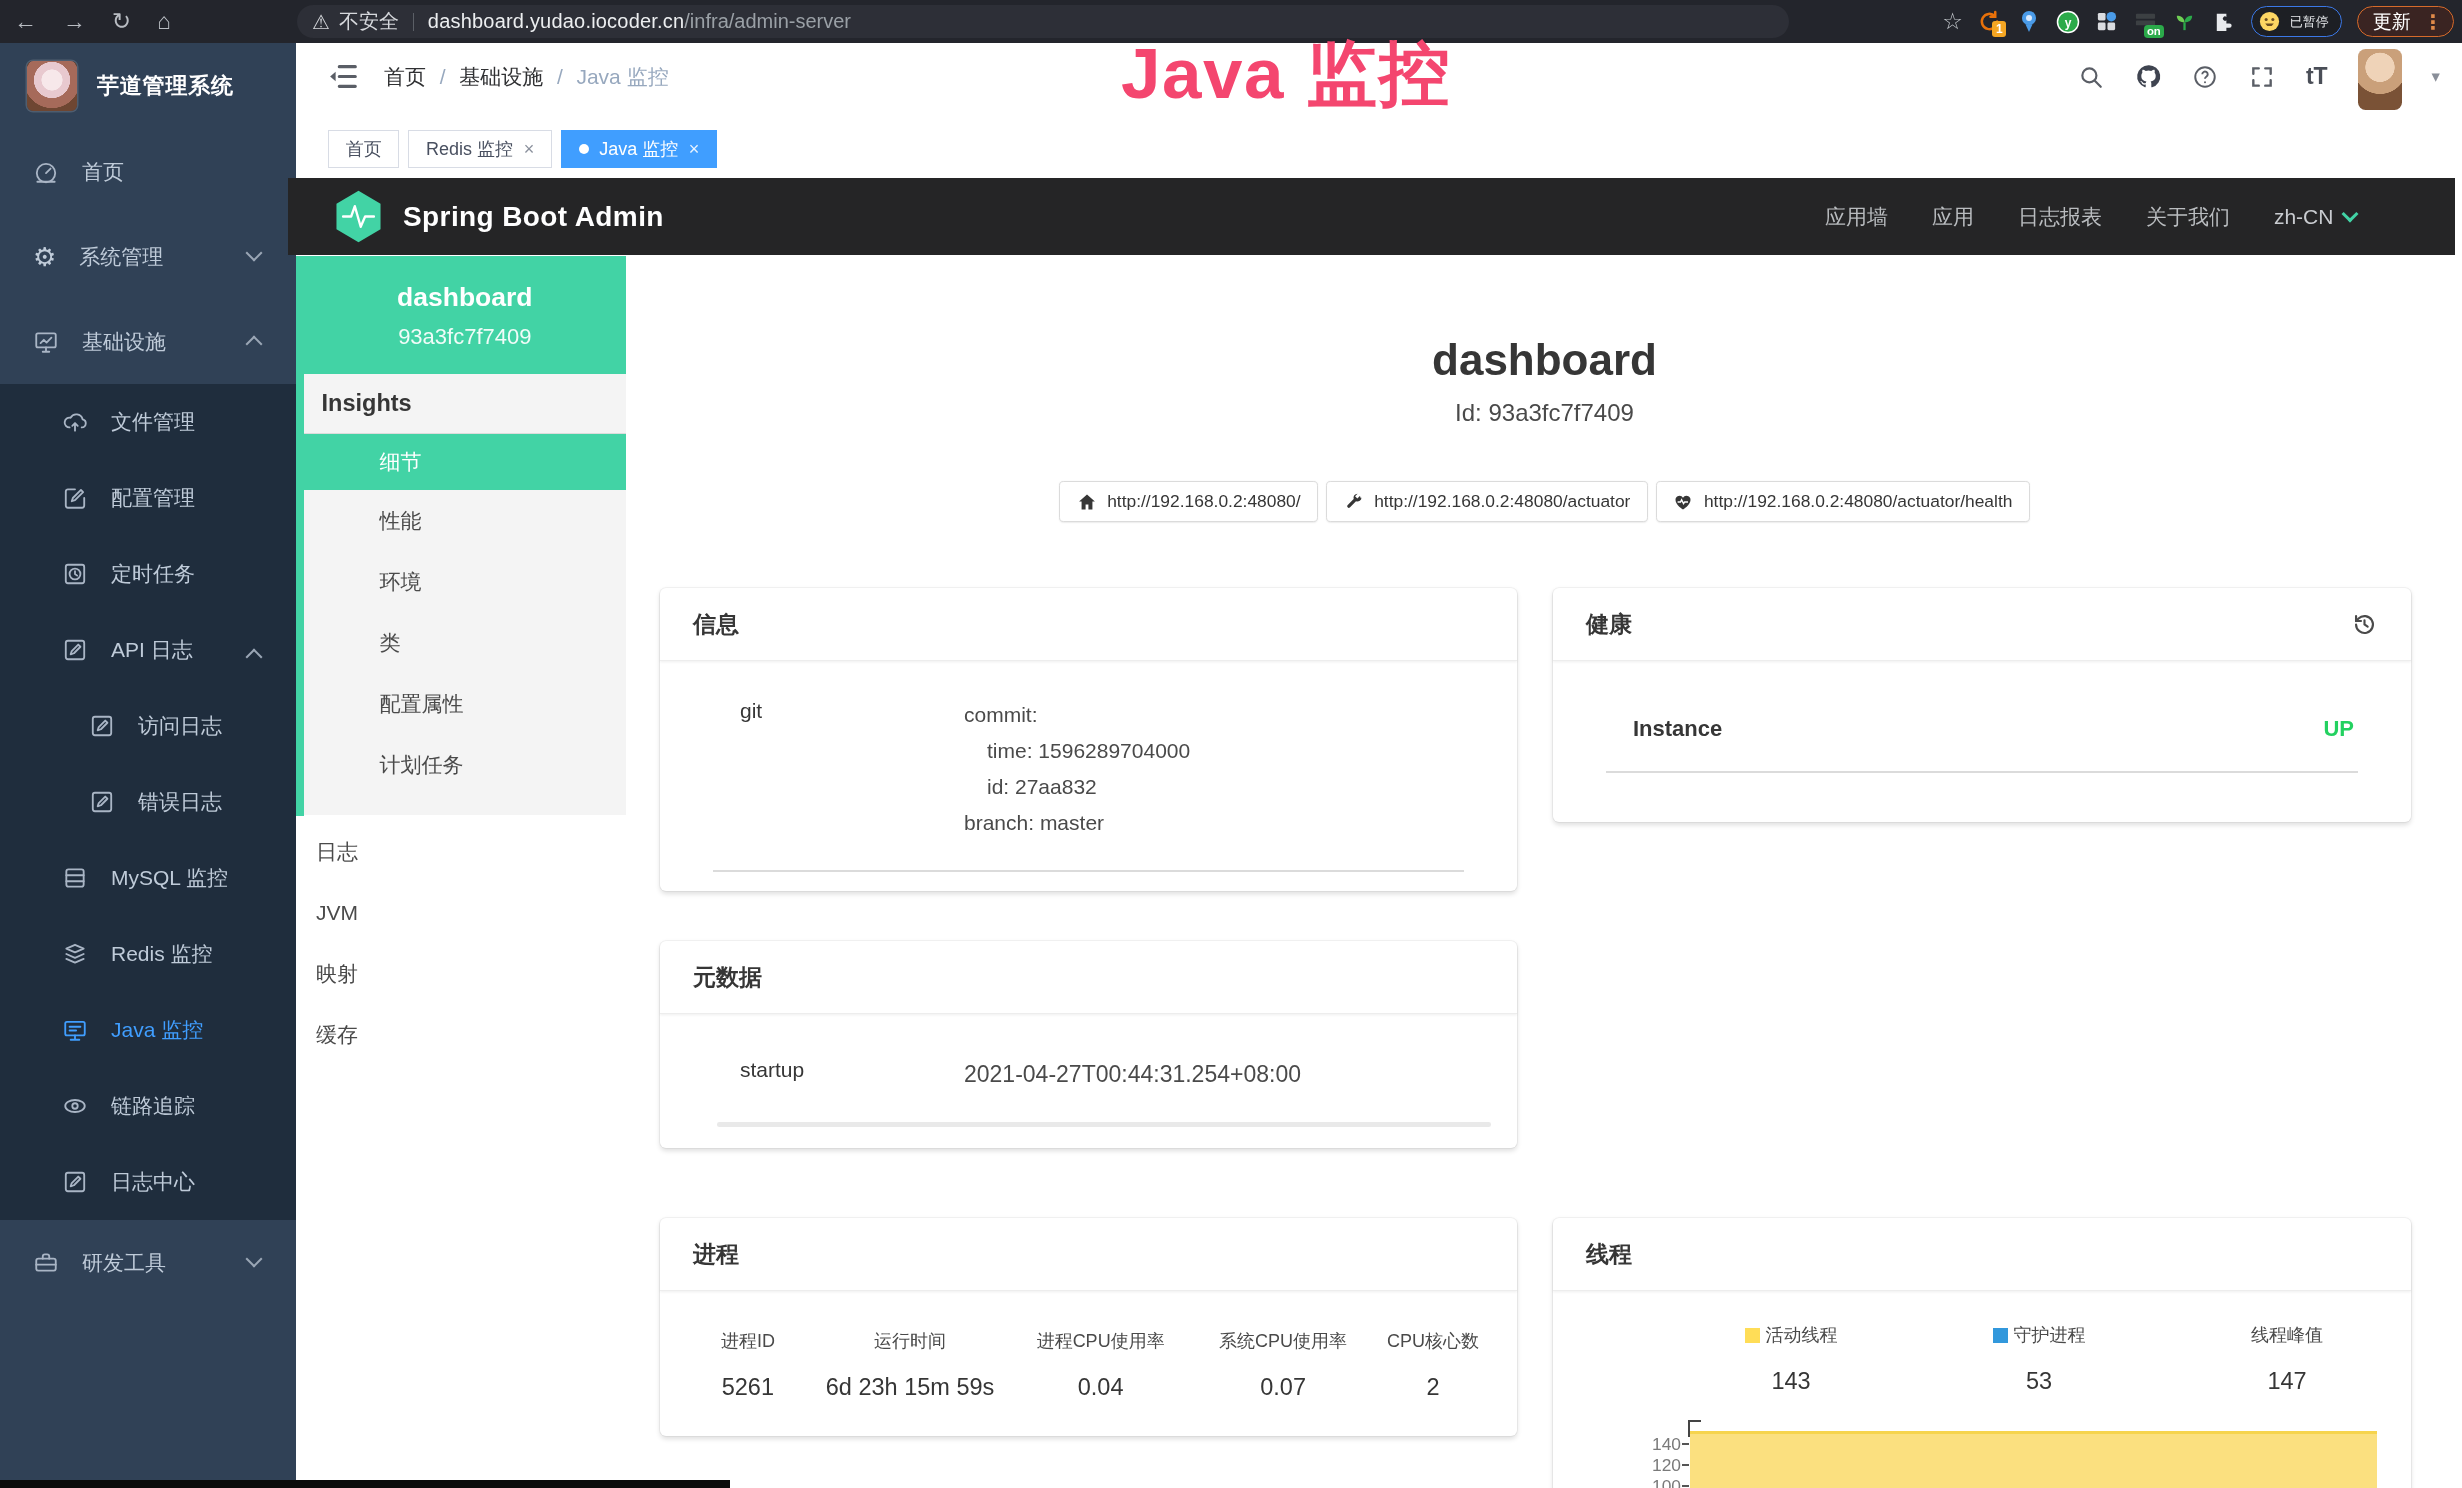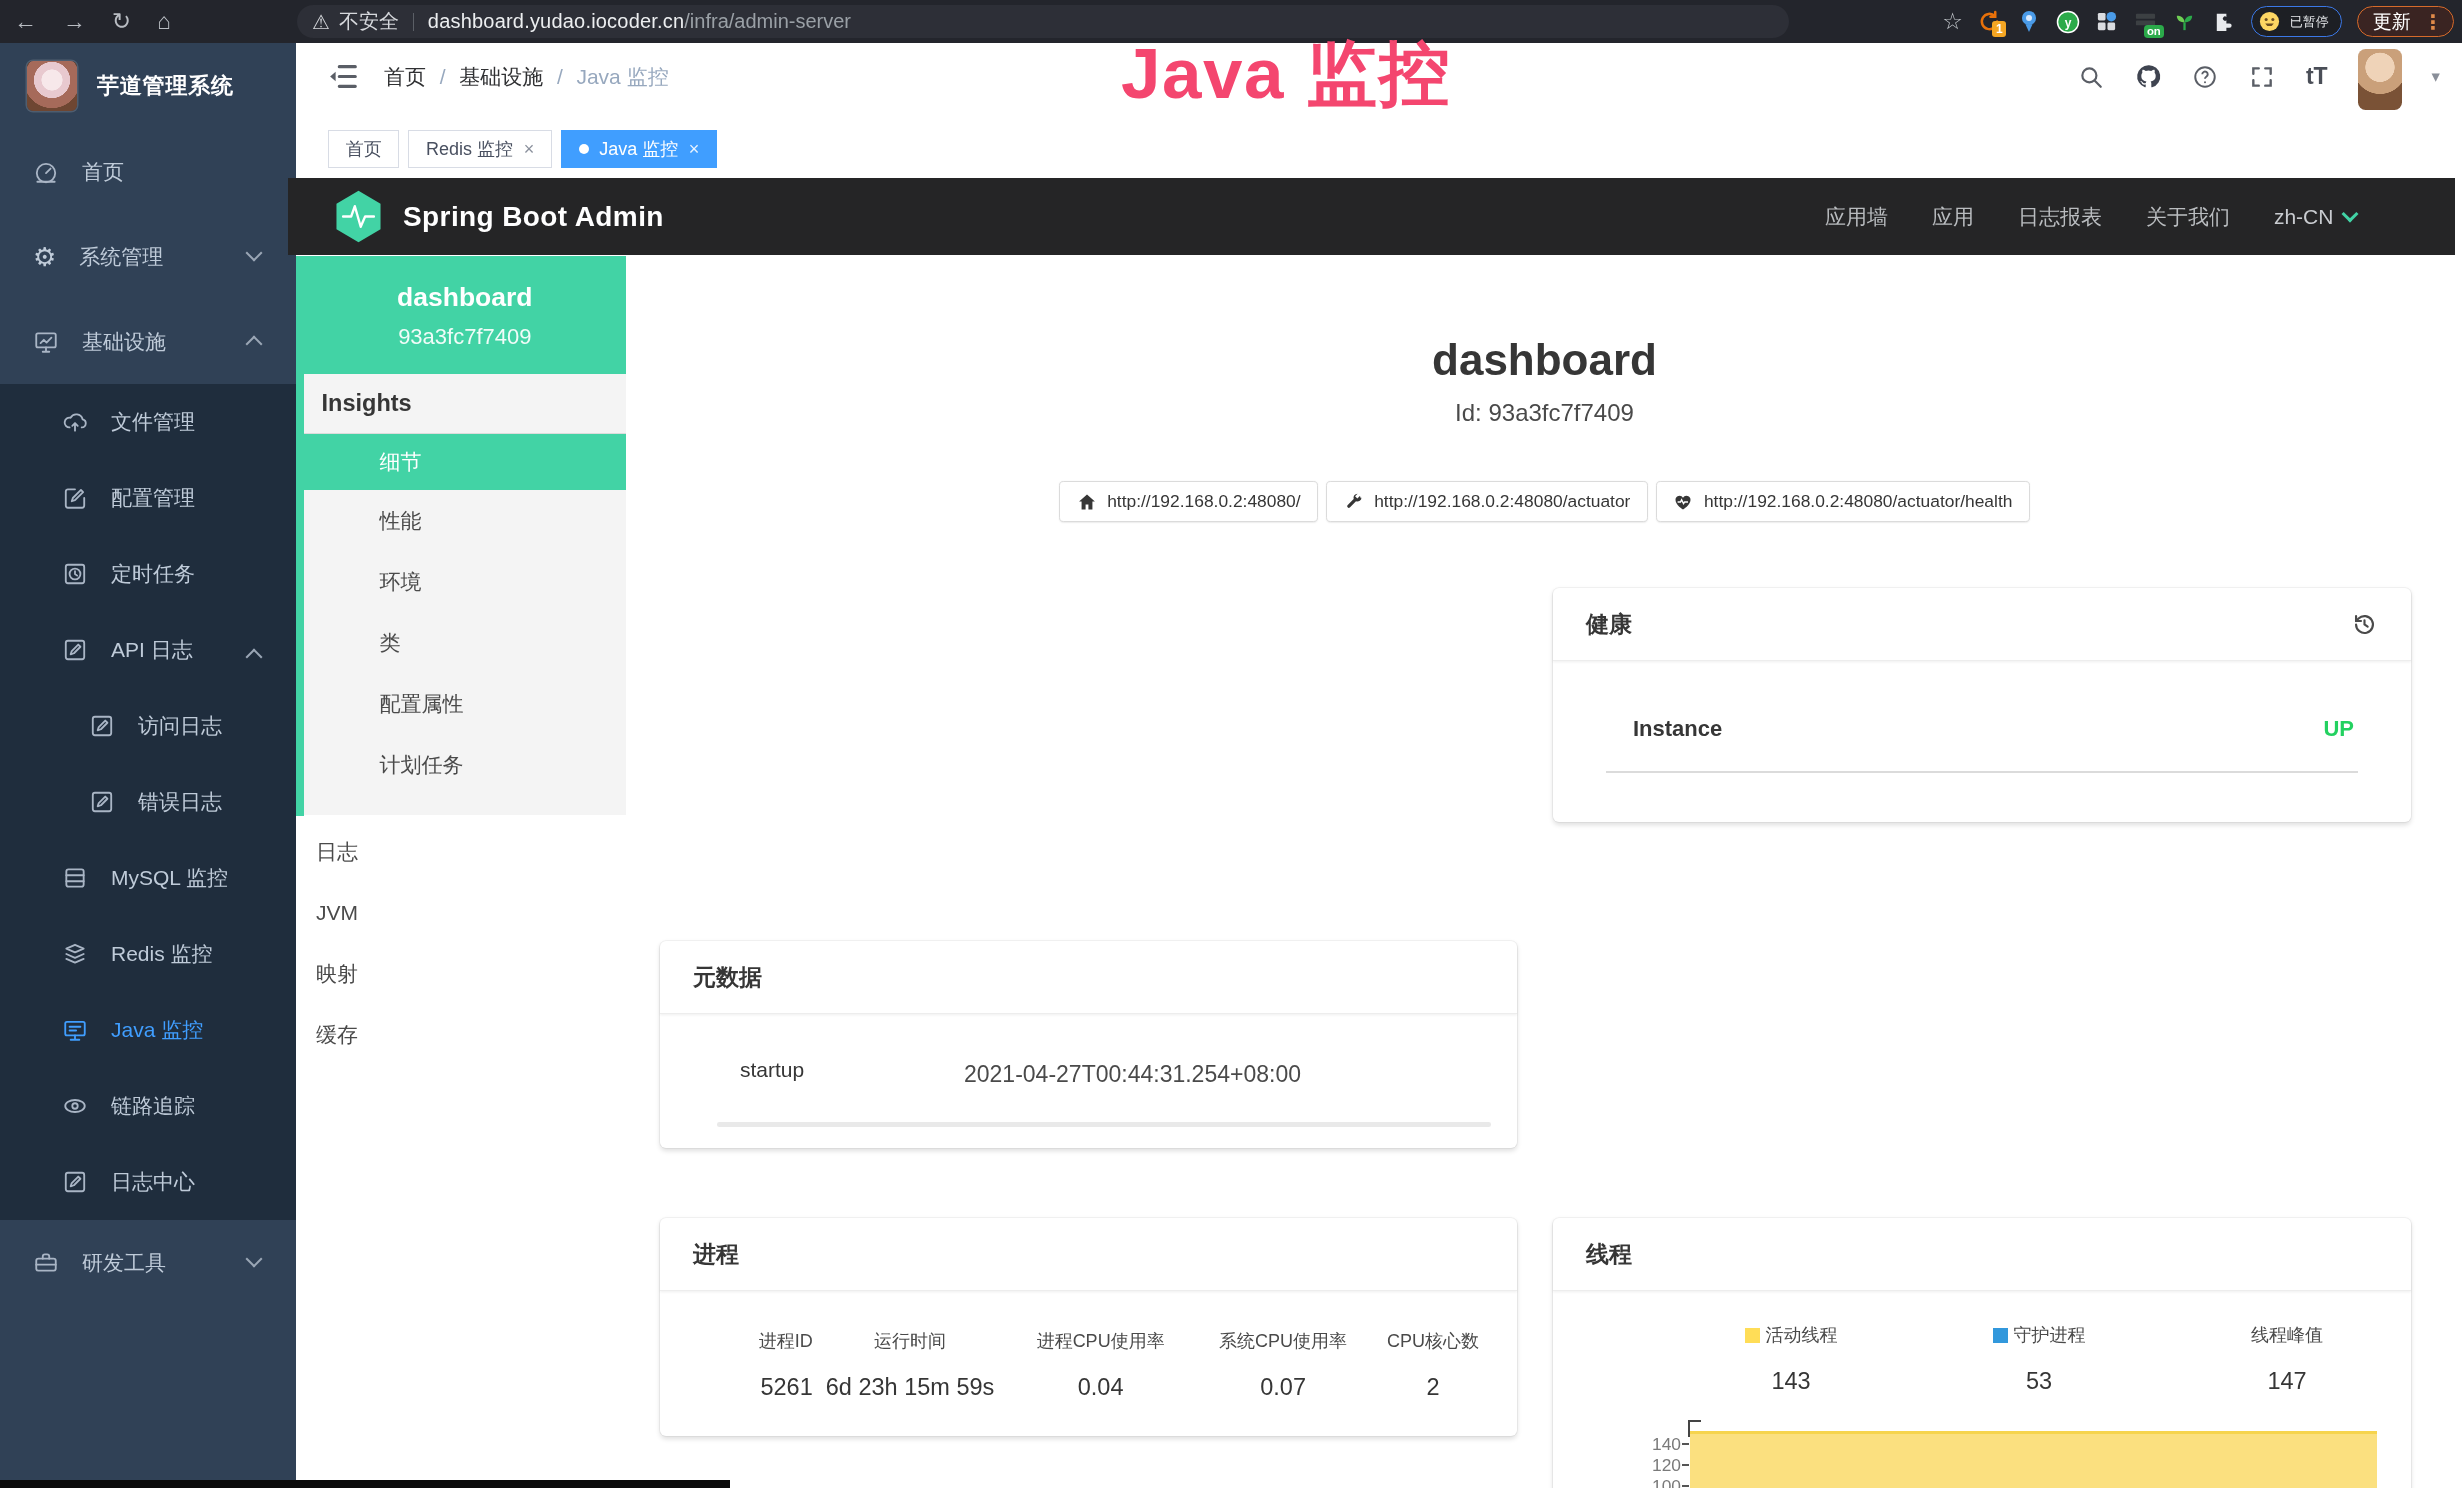--- a/index.html
+++ b/index.html
@@ -99,21 +99,21 @@
   .kv-label{width:224px;flex:0 0 auto;font-size:21px;color:#363636;padding-top:2.3px;}
   .kv-lines{font-size:21px;color:#4a4a4a;line-height:36px;}
   .indent{padding-left:23px;}
   .rule{height:1.5px;background:#dbdbdb;margin:29px 53px 0 53px;}
   .rule-thick{height:4.6px;background:#e9e9e9;border-radius:2.3px;margin:30px 26.5px 0 57px;}
   .kv2{display:flex;justify-content:space-between;align-items:center;padding:0 57px 0 80px;}
   .kv2 .lbl{font-size:22px;font-weight:600;color:#363636;}
   .up{font-size:22px;font-weight:bold;color:#23d160;}
   .proc{display:flex;margin-top:38px;padding:0 23px;text-align:center;}
   .pc{box-sizing:border-box;}
-  .pc:nth-child(1){width:16%;text-align:right;} .pc:nth-child(2){width:24%;} .pc:nth-child(3){width:23%;}
+  .pc:nth-child(1){width:16%;} .pc:nth-child(2){width:24%;} .pc:nth-child(3){width:23%;}
   .pc:nth-child(4){width:22%;} .pc:nth-child(5){width:15%;}
   .pc-h{font-size:18px;color:#4a4a4a;}
   .pc-v{font-size:23.5px;color:#363636;margin-top:21px;}
   .legend{display:flex;margin-top:32px;padding-left:114px;}
   .leg{width:262px;text-align:center;}
   .leg-l{font-size:18px;color:#4a4a4a;display:flex;justify-content:center;align-items:center;gap:6px;}
   .sw{width:15px;height:15px;display:inline-block;}
   .leg-v{font-size:23.5px;color:#363636;margin-top:21px;}
   .t-chart{position:absolute;left:0;top:199px;width:858px;height:76px;}
   .ytick{position:absolute;left:61px;width:67px;text-align:right;font-size:17.4px;color:#7a7a7a;}
@@ -455,20 +455,36 @@
       </div>
       <div class="link-btn">
         <svg width="20" height="20" viewBox="0 0 24 24">
             <path d="M12 21S3 15.5 3 9.5A4.8 4.8 0 0 1 12 7a4.8 4.8 0 0 1 9 2.5c0 6-9 11.5-9 11.5z" fill="#363636"></path>
             <path d="M5.5 12h3.5l1.3-2.6 2.4 4.6 1.3-2H18" stroke="#fff" stroke-width="1.6" fill="none"></path>
           </svg>
         <span>http://192.168.0.2:48080/actuator/health</span>
       </div>
     </div>
 
+    <div class="card" style="left:34px;top:332px;width:857px;height:303px;">
+      <div class="card-h">
+          <span>信息</span>
+        </div>
+      <div style="height:36px;"></div>
+      <div class="kv">
+        <div class="kv-label">git</div>
+        <div class="kv-lines">
+          <div>commit:</div>
+          <div class="indent">time: 1596289704000</div>
+          <div class="indent">id: 27aa832</div>
+          <div>branch: master</div>
+        </div>
+      </div>
+      <div class="rule"></div>
+    </div>
 
     <div class="card" style="left:927px;top:332px;width:858px;height:234px;">
       <div class="card-h">
         <span>健康</span>
         <span class="sp"></span>
         <svg width="27" height="27" viewBox="0 0 24 24" fill="none" stroke="#4a4a4a" stroke-width="1.9" stroke-linecap="round">
           <path d="M4.5 12a7.5 7.5 0 1 0 2.2-5.3L4.5 8.9"></path>
             <path d="M4.5 4.5v4.4h4.4"></path>
             <path d="M12 8.2V12l2.8 1.9"></path>
         </svg>

